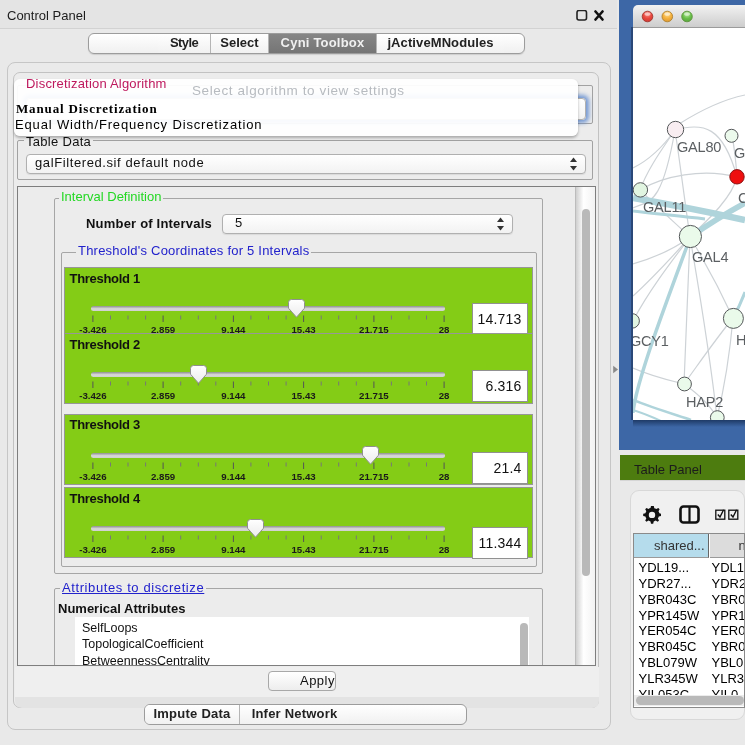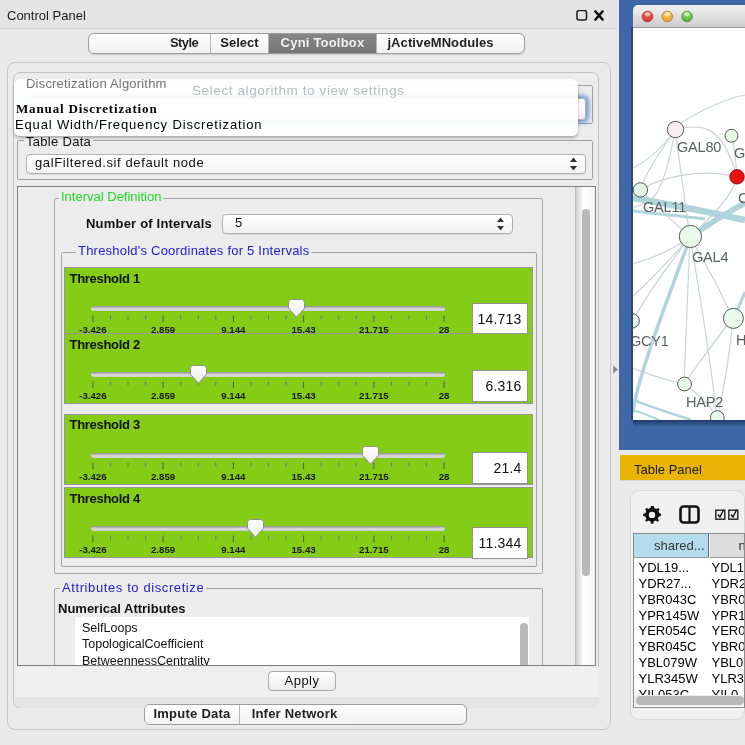--- a/index.html
+++ b/index.html
@@ -41,30 +41,30 @@
 .thpanel .title { position:absolute; left:4.5px; top:2.7px; font-size:13px; font-weight:bold; letter-spacing:-0.3px; color:#111; }
 .thpanel .track { position:absolute; left:26px; top:38px; width:354px; height:5px; border-radius:2.5px;
   background:linear-gradient(#8f8f8f,#d9d9d9 55%,#cfcfcf); }
 .thumb { position:absolute; width:17px; height:19px; }
 .vbox { position:absolute; left:407px; top:34.5px; width:55.5px; height:32px; background:#ffffff; border:1px solid #919191;
   font-size:14px; letter-spacing:0.2px; color:#111; text-align:right; line-height:30px; padding-right:5px; }
 .ticklbl { position:absolute; top:56px; font-size:9.7px; font-weight:bold; color:#1a1a1a; transform:translateX(-50%); }
 
 
 .btn { position:absolute; border:1px solid #a8a8a8; border-radius:4px; background:linear-gradient(#ffffff,#ededed);
-  font-size:13px; color:#111; text-align:center; }
+  font-size:13px; color:#111; text-align:right; }
 
 
 #bluewrap { left:619px; top:0; width:126px; height:450px; background:#3d67a6; }
 #mactitle { left:633px; top:5px; width:112px; height:23px; border-top-left-radius:5px;
   background:linear-gradient(#f2f2f2,#cdcdcd); border-bottom:1px solid #9b9b9b; }
 #canvas { left:633px; top:28px; width:112px; height:392px; background:#ffffff; }
 
 
-#tpbar { left:620px; top:455px; width:125px; height:26px; background:#eab308; border-bottom:1px solid #d6d6d6; }
+#tpbar { left:620px; top:455px; width:125px; height:26px; background:#4d7c0f; border-bottom:1px solid #d6d6d6; }
 #tpbar .t { position:absolute; left:14px; top:7px; font-size:13px; color:#1c1c1c; }
 #tptool { left:630px; top:490px; width:115px; height:230px; background:#f0f0f0; border:1px solid #d8d8d8; border-radius:9px; }
 #tablewrap { left:633px; top:533px; width:112px; height:175px; border:1px solid #8a8a8a; background:#fff; overflow:hidden;padding-left:40px; }
 </style>
 </head>
 <body>
 
 <div class="abs" id="titlebar">
     <div class="t">Control Panel</div>
   </div>
@@ -297,33 +297,33 @@
             <stop offset="0.45" stop-color="#f6f6f6"></stop>
             <stop offset="1" stop-color="#ececec"></stop>
           </linearGradient>
         </defs>
     <path d="M3.5 0.5 L13.5 0.5 Q16.5 0.5 16.5 3.5 L16.5 9.2 L8.5 18.2 L0.5 9.2 L0.5 3.5 Q0.5 0.5 3.5 0.5 Z" fill="url(#thg4)" stroke="#8f8f8f" stroke-width="1"></path>
   </svg>
   <div class="vbox" style="top:38.5px;">11.344</div>
 </div>
 
   <div class="tbox" style="left:36px; top:400.5px; width:489px; height:84px; border-color:#a6a6a6;"></div>
-  <div class="tboxlabel" style="left:42px; top:394px; font-size:13px; letter-spacing:0.6px; color:#2222cc;">Attributes to discretize</div>
+  <div class="tboxlabel" style="left:42px; top:394px; font-size:13px; letter-spacing:0.6px; color:#2222cc;text-decoration:underline;">Attributes to discretize</div>
   <div style="position:absolute; left:40px; top:413.5px; font-size:13px; font-weight:bold; color:#111;">Numerical Attributes</div>
   <div style="position:absolute; left:57px; top:430px; width:454px; height:52px; background:#fff;">
     <div style="padding:3px 0 0 7px; font-size:12.5px; color:#111; line-height:16.4px;">SelfLoops<br>TopologicalCoefficient<br>BetweennessCentrality</div>
     <div style="position:absolute; right:1px; top:6px; width:8px; height:60px; background:#b9b9b9; border-radius:4px;"></div>
   </div>
 
   <div style="position:absolute; right:0; top:0; width:20px; height:480px; background:linear-gradient(90deg,#cfcfcf,#ffffff 40%,#f2f2f2); border-left:1px solid #bcbcbc;"></div>
   <div style="position:absolute; right:5px; top:22px; width:8px; height:367px; background:#b9b9b9; border-radius:4px;"></div>
 </div>
 
 <div class="abs" style="left:14px; top:79px; width:564px; height:57px; background:rgba(255,255,255,0.94); border-radius:6px; box-shadow:0 2px 3px rgba(0,0,0,0.28); z-index:50;"></div>
-<div class="abs" style="left:26px; top:76px; font-size:13px; letter-spacing:0.2px; color:#737373; z-index:51;">Discretization Algorithm</div>
+<div class="abs" style="left:26px; top:76px; font-size:13px; letter-spacing:0.2px; color:#be185d; z-index:51;">Discretization Algorithm</div>
 <div class="abs" style="left:192px; top:83px; font-size:13.5px; letter-spacing:0.6px; color:#b7bbc0; z-index:51;">Select algorithm to view settings</div>
 <div class="abs" style="left:16px; top:100.5px; font-size:13px; font-weight:bold; letter-spacing:0.85px; color:#000; z-index:51;font-family:Liberation Serif, serif;">Manual Discretization</div>
 <div class="abs" style="left:15px; top:116.5px; font-size:13px; letter-spacing:0.85px; color:#000; z-index:51;">Equal Width/Frequency Discretization</div>
 
 <div class="abs" style="left:14.5px; top:666.5px; width:584px; height:30.5px; background:#efefef;"></div>
 <div class="abs" style="left:14.5px; top:697px; width:584px; height:10.5px; background:#e3e3e3; border-radius:0 0 7px 7px;"></div>
 
 <div class="abs btn" style="left:268px; top:671px; width:68px; height:20px; line-height:18px; letter-spacing:0.5px;">Apply</div>
 
 <div class="abs tabgroup" style="left:144px; top:704px; width:323px; box-shadow:none;">

